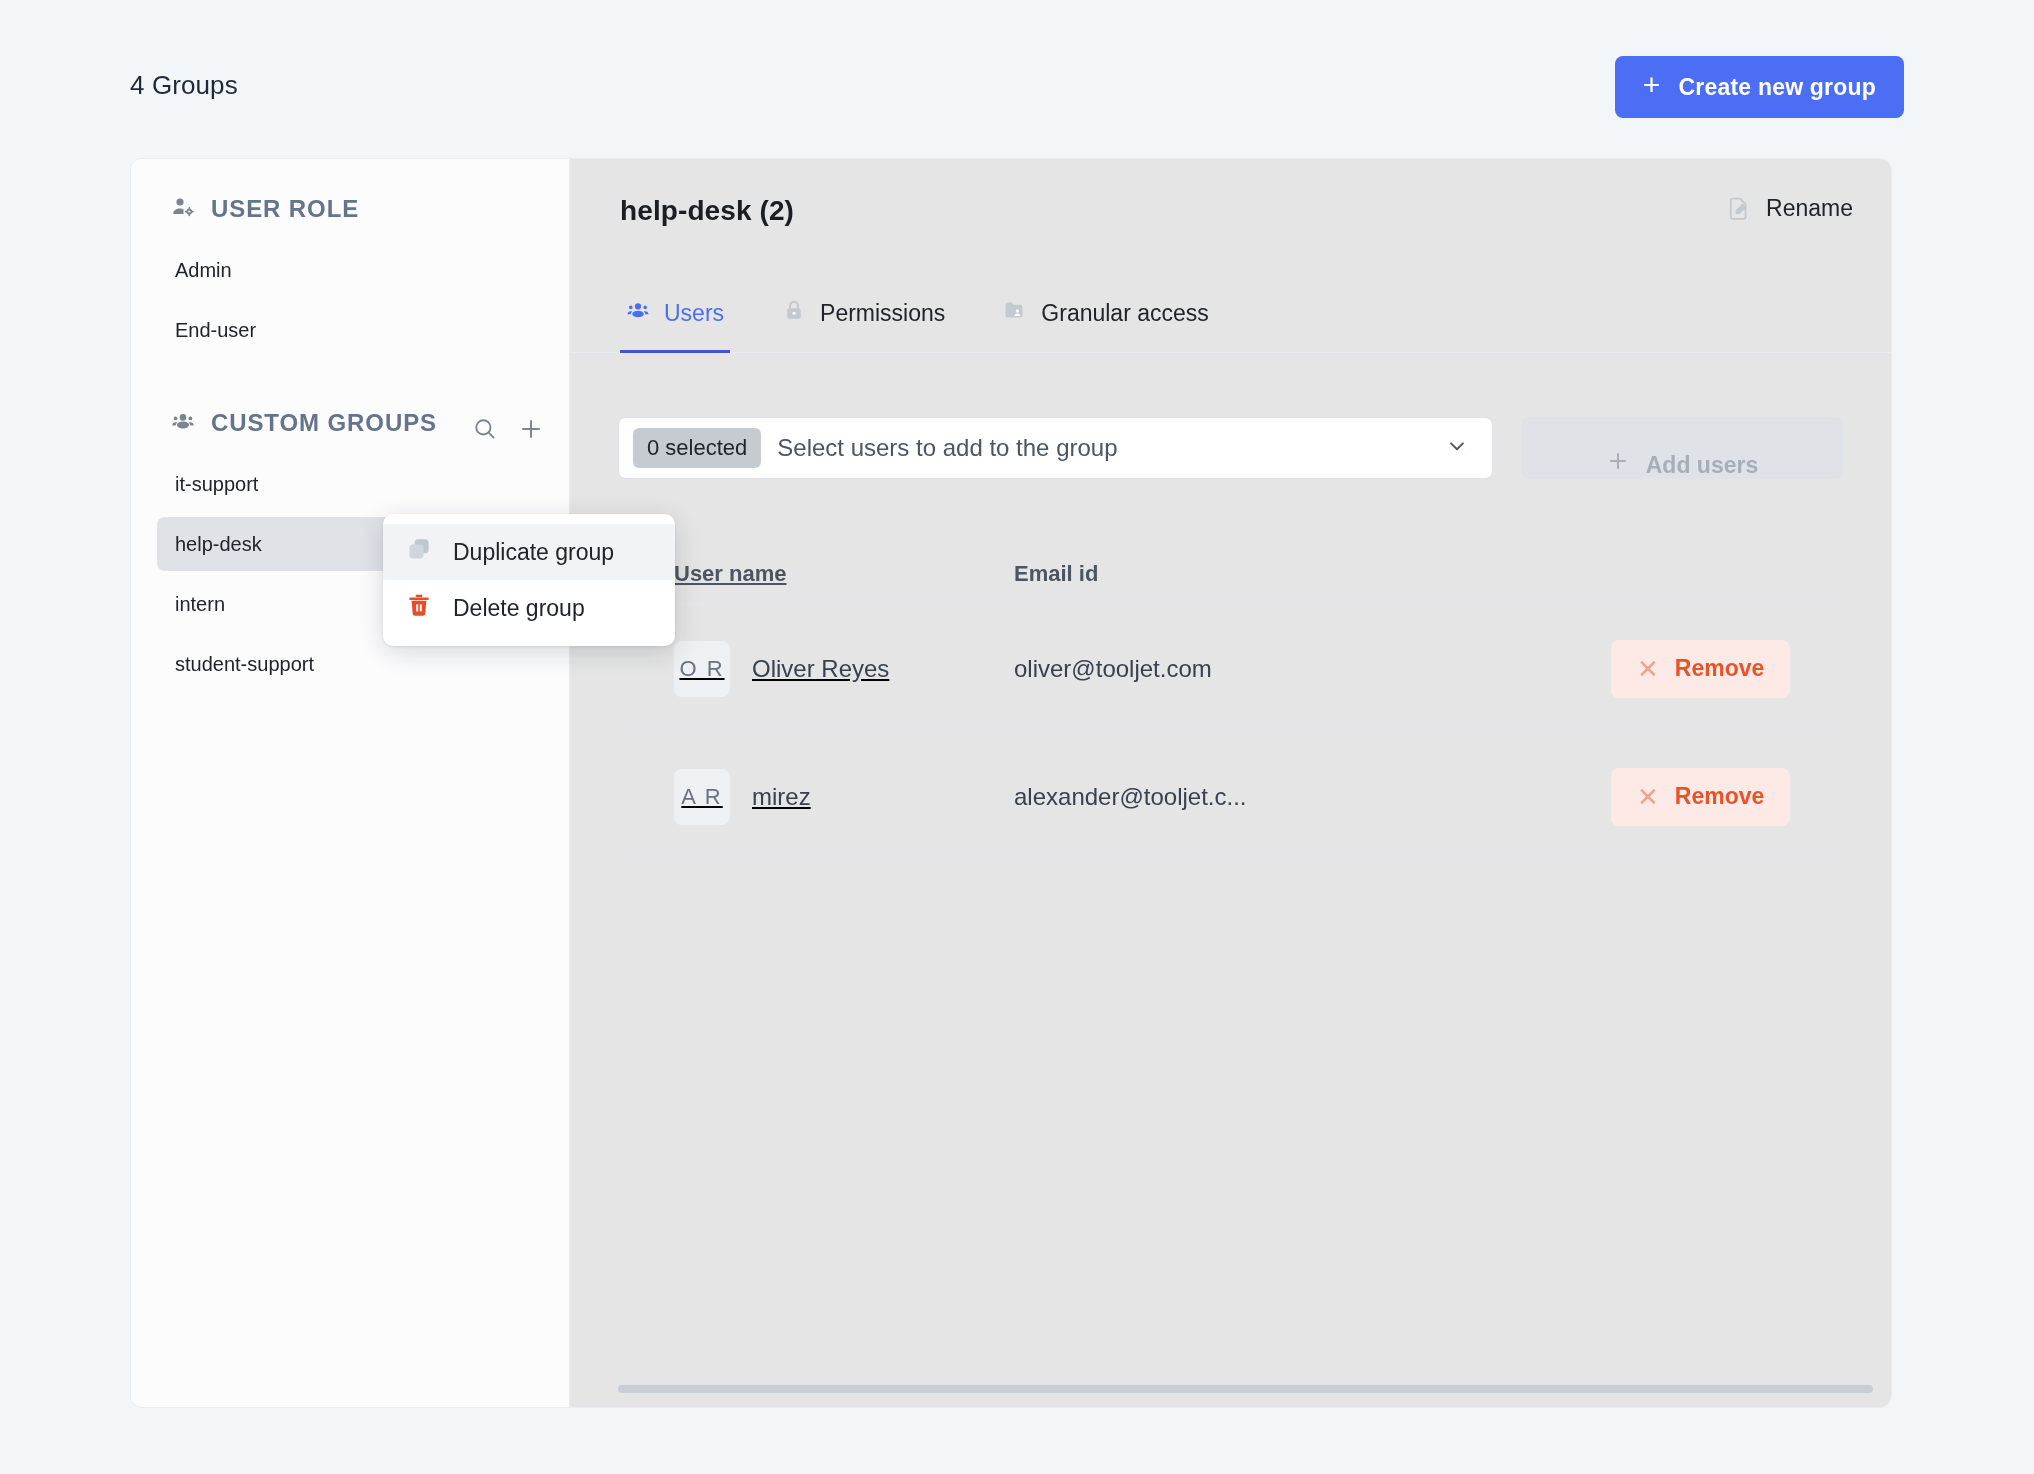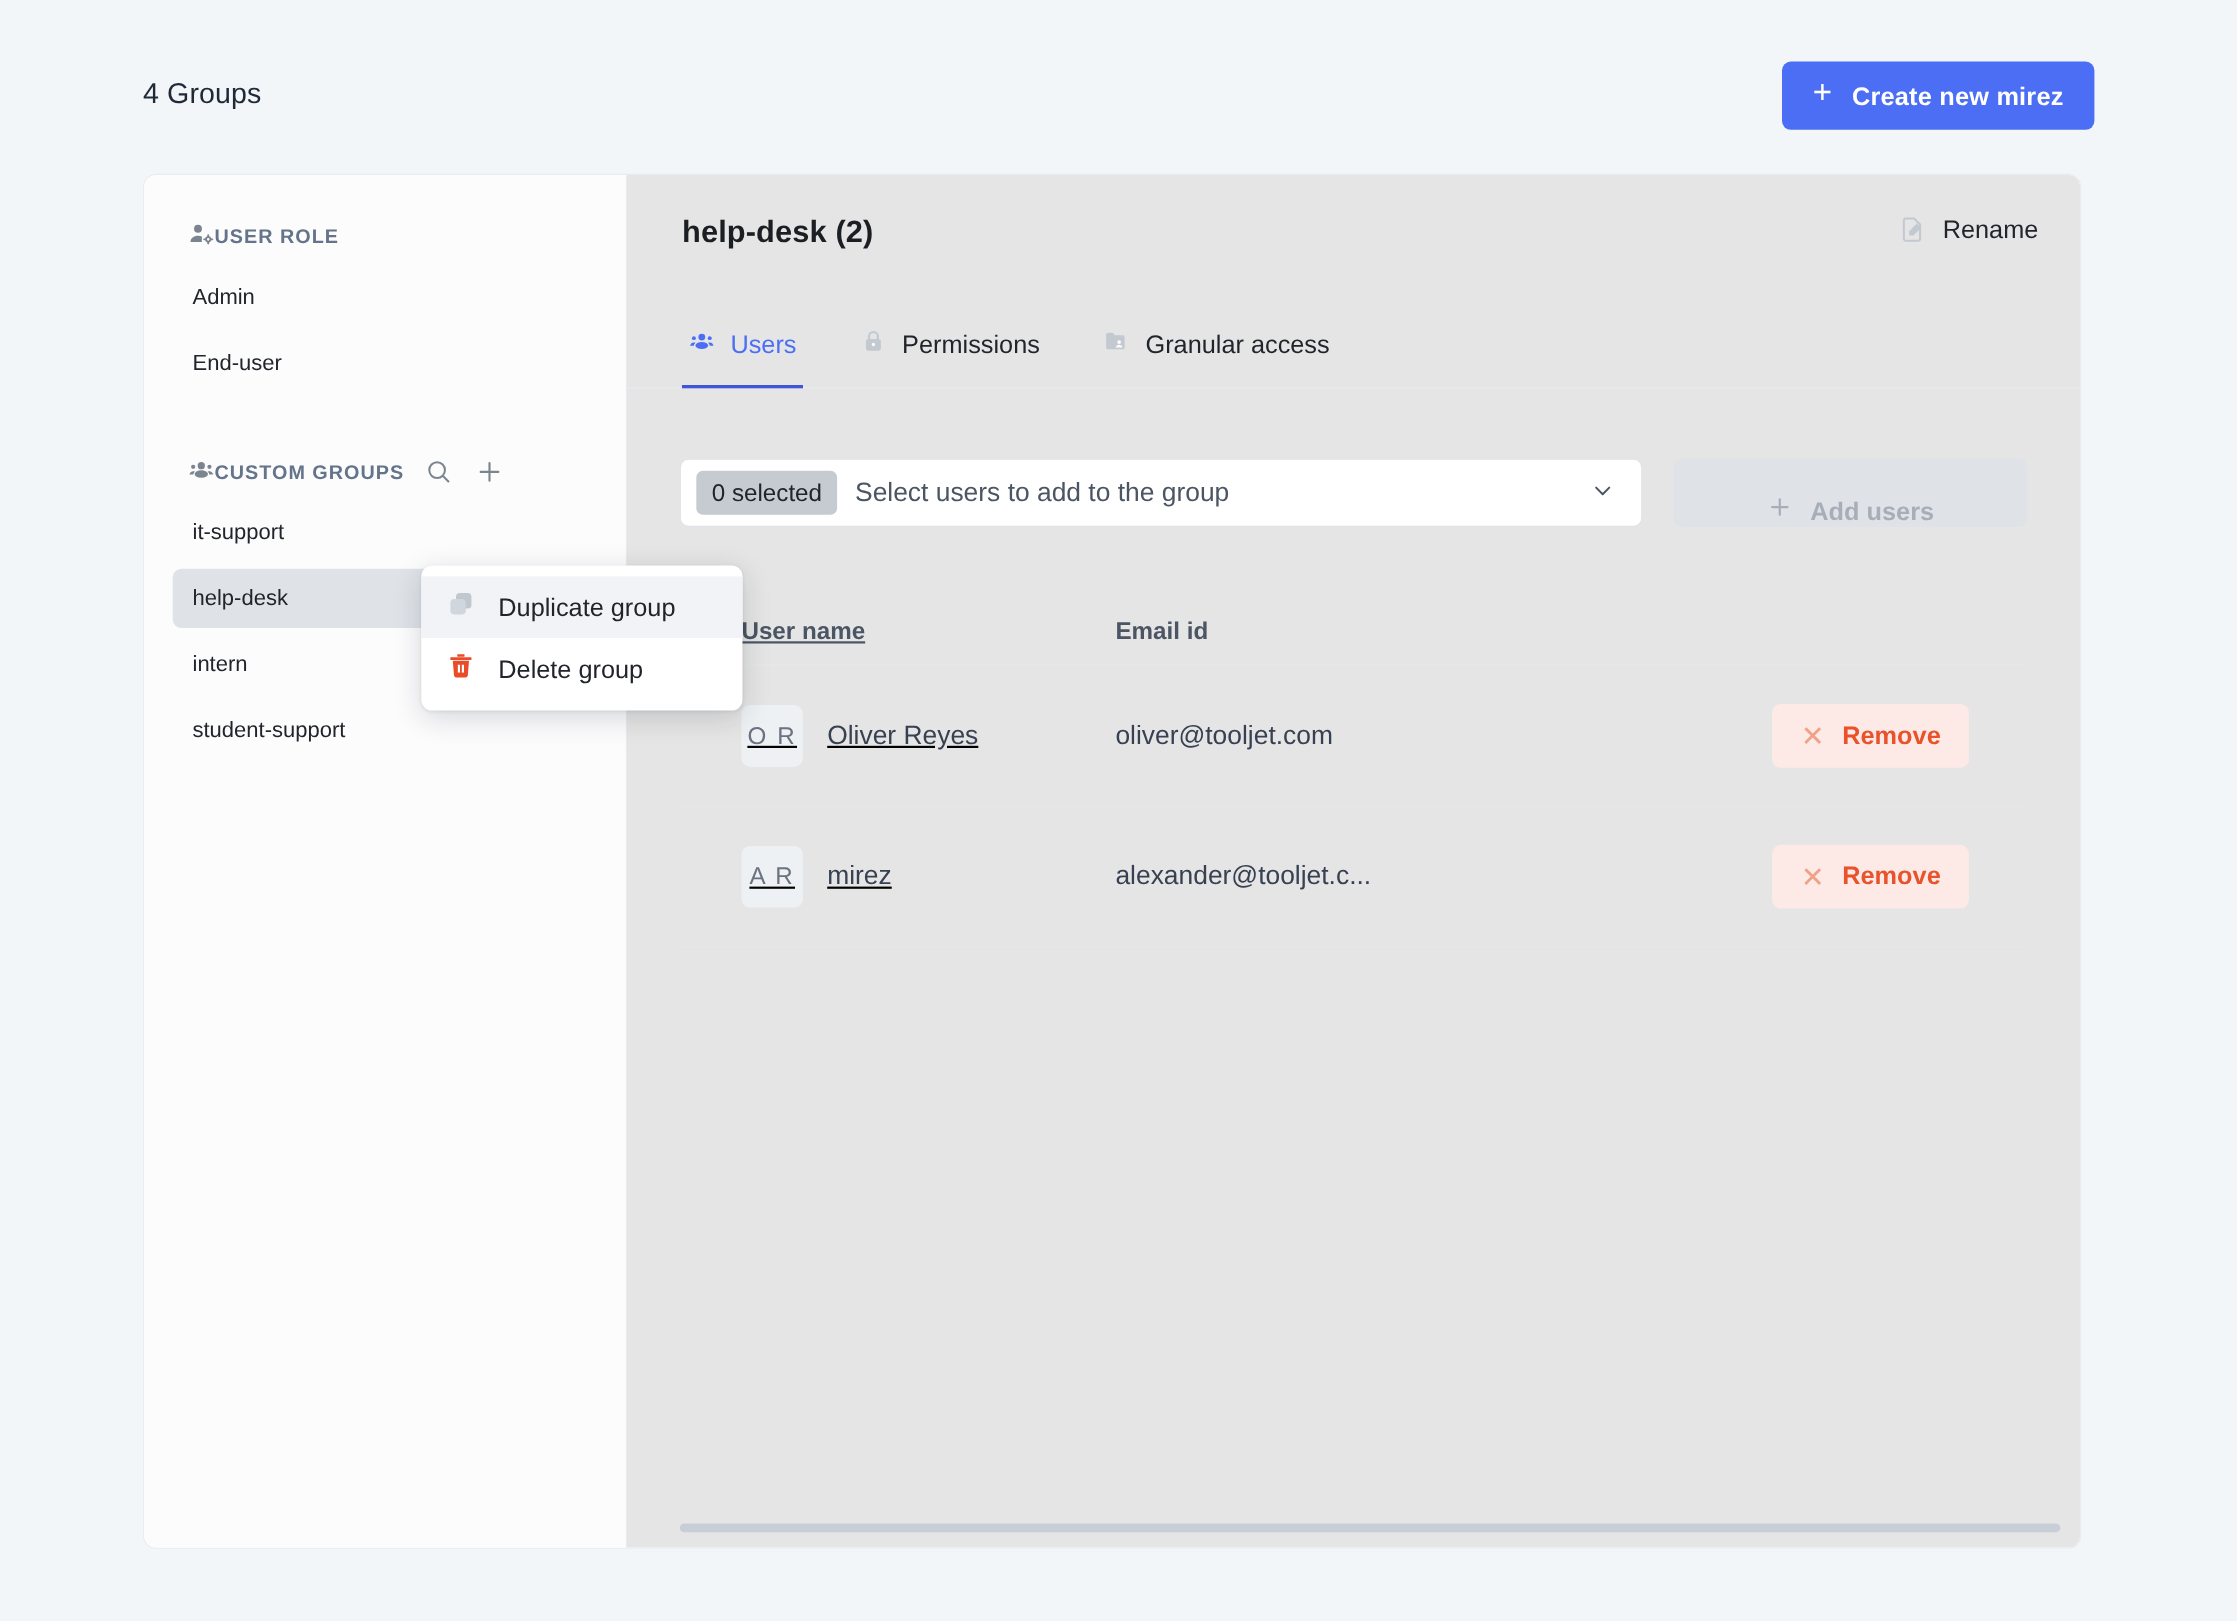--- a/index.html
+++ b/index.html
@@ -62,26 +62,25 @@
   
   .sidebar {
     width: 439px;
     border-right: 1px solid #e8ebef;
     padding-top: 36px;
     position: relative;
     background: #fcfcfd;
   }
   .section-head {
     display: flex;
-    align-items: center;
-    gap: 0;
+    gap: 16px;
     padding: 0 0 0 40px;
     height: 40px;
     color: #64748b;
-    font-size: 18px;
+    font-size: 24px;
     font-weight: bold;
     letter-spacing: .9px;
   }
   .section-head .sect-label { white-space: nowrap; }
   .section-head.custom { margin-top: 52px; }
   .head-actions { display: flex; align-items: center; gap: 18px; margin-left: 18px; }
   .icon-btn {
     width: 28px; height: 28px;
     display: flex; align-items: center; justify-content: center;
     cursor: pointer; background: none; border: none; padding: 0;
@@ -274,21 +273,21 @@
 </style>
 </head>
 <body>
 
 <div class="page">
 
   <div class="topbar">
     <div class="groups-count">4 Groups</div>
     <button class="create-btn">
       <span class="plus-glyph">+</span>
-      <span>Create new mirez</span>
+      <span>Create new group</span>
     </button>
   </div>
 
   <div class="card">
 
     <div class="sidebar">
 
       <div class="section-head">
         <span>
           <svg width="24" height="24" viewBox="0 0 24 24" fill="#7b848f">

